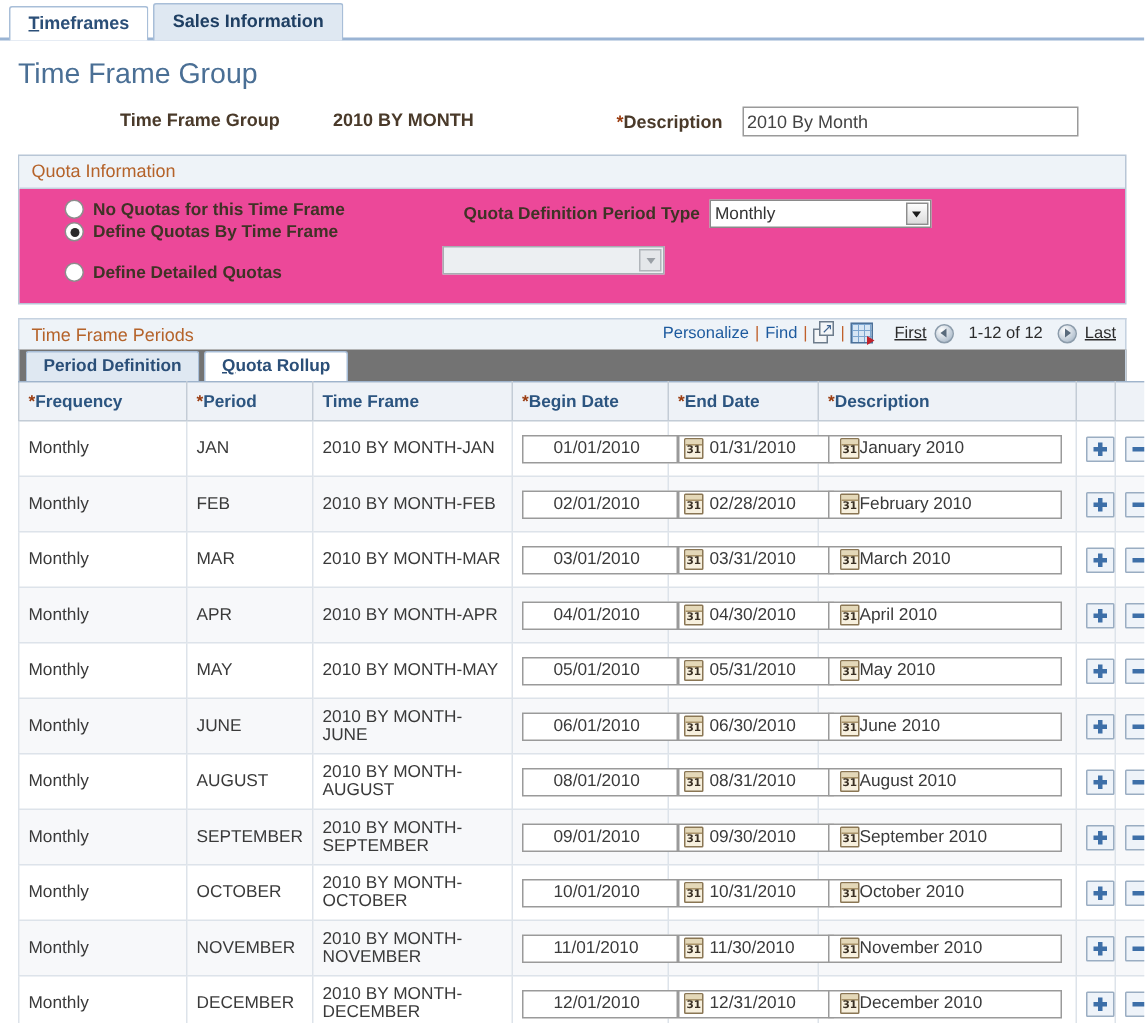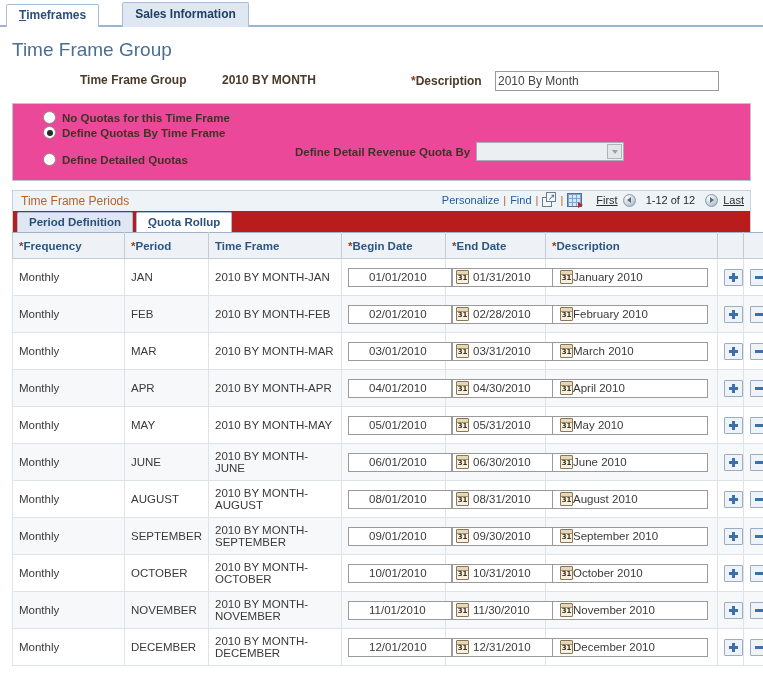--- a/index.html
+++ b/index.html
@@ -47,21 +47,20 @@
     border-bottom: none;
     border-radius: 2px 2px 0 0;
     background: #ffffff;
     white-space: nowrap;
   }
   .ptab.active {
     background: #dfe8f2;
     height: 24px;
     line-height: 23px;
     color: #1f3f63;
-    margin-left: 20px;
   }
   .ptab .akey { text-decoration: underline; }
 
   
   .page-title {
     font-size: 19px;
     color: #4a6f95;
     padding: 12px 0 6px 12px;
     font-weight: normal;
   }
@@ -304,21 +303,21 @@
     border-bottom: 3.5px solid transparent;
   }
   .nav-arrow.prev i { border-right: 4px solid #5a6b7c; }
   .nav-arrow.next i { border-left: 4px solid #5a6b7c; }
   .nav-count { font-size: 11px; color: #2b2b2b; margin: 0 5px; }
 
   
   .inner-tabs {
     position: relative;
     height: 21px;
-    background: #b91c1c;
+    background: #737373;
     border-left: 1px solid #c5d2e0;
     border-right: 1px solid #c5d2e0;
     padding-left: 4px;
     display: flex;
     align-items: flex-end;
   }
   .itab {
     height: 19px;
     line-height: 18px;
     padding: 0 11px;
@@ -458,38 +457,47 @@
   <div class="page-title">Time Frame Group</div>
 
   <div class="keyline">
     <div class="kl-label">Time Frame Group</div>
     <div class="kl-value">2010 BY MONTH</div>
     <div class="kl-desc-label"><span class="req">*</span><span>Description</span></div>
     <input class="kl-desc-input" type="text" value="2010 By Month" style="">
   </div>
 
   <div class="groupbox">
+    <div class="groupbox-title">Quota Information</div>
     <div class="groupbox-body">
 
       <div class="radio-row r1">
         <span class="radio-mark"></span>
         <span>No Quotas for this Time Frame</span>
       </div>
       <div class="radio-row r2">
         <span class="radio-mark on"></span>
         <span>Define Quotas By Time Frame</span>
       </div>
       <div class="radio-row r3">
         <span class="radio-mark"></span>
         <span>Define Detailed Quotas</span>
       </div>
 
+      <div class="dd-row d1">
+        <span class="dd-label">Quota Definition Period Type</span>
+        <span class="ddbox">
+          <span class="dd-text">Monthly</span>
+          <span class="dd-arrow">
+              <i></i>
+            </span>
+        </span>
+      </div>
 
       <div class="dd-row d2">
-        <span class="dd-label">Define Detail Revenue Quota By</span>
         <span class="ddbox disabled">
           <span class="dd-text"></span>
           <span class="dd-arrow disabled">
               <i></i>
             </span>
         </span>
       </div>
 
     </div>
   </div>

